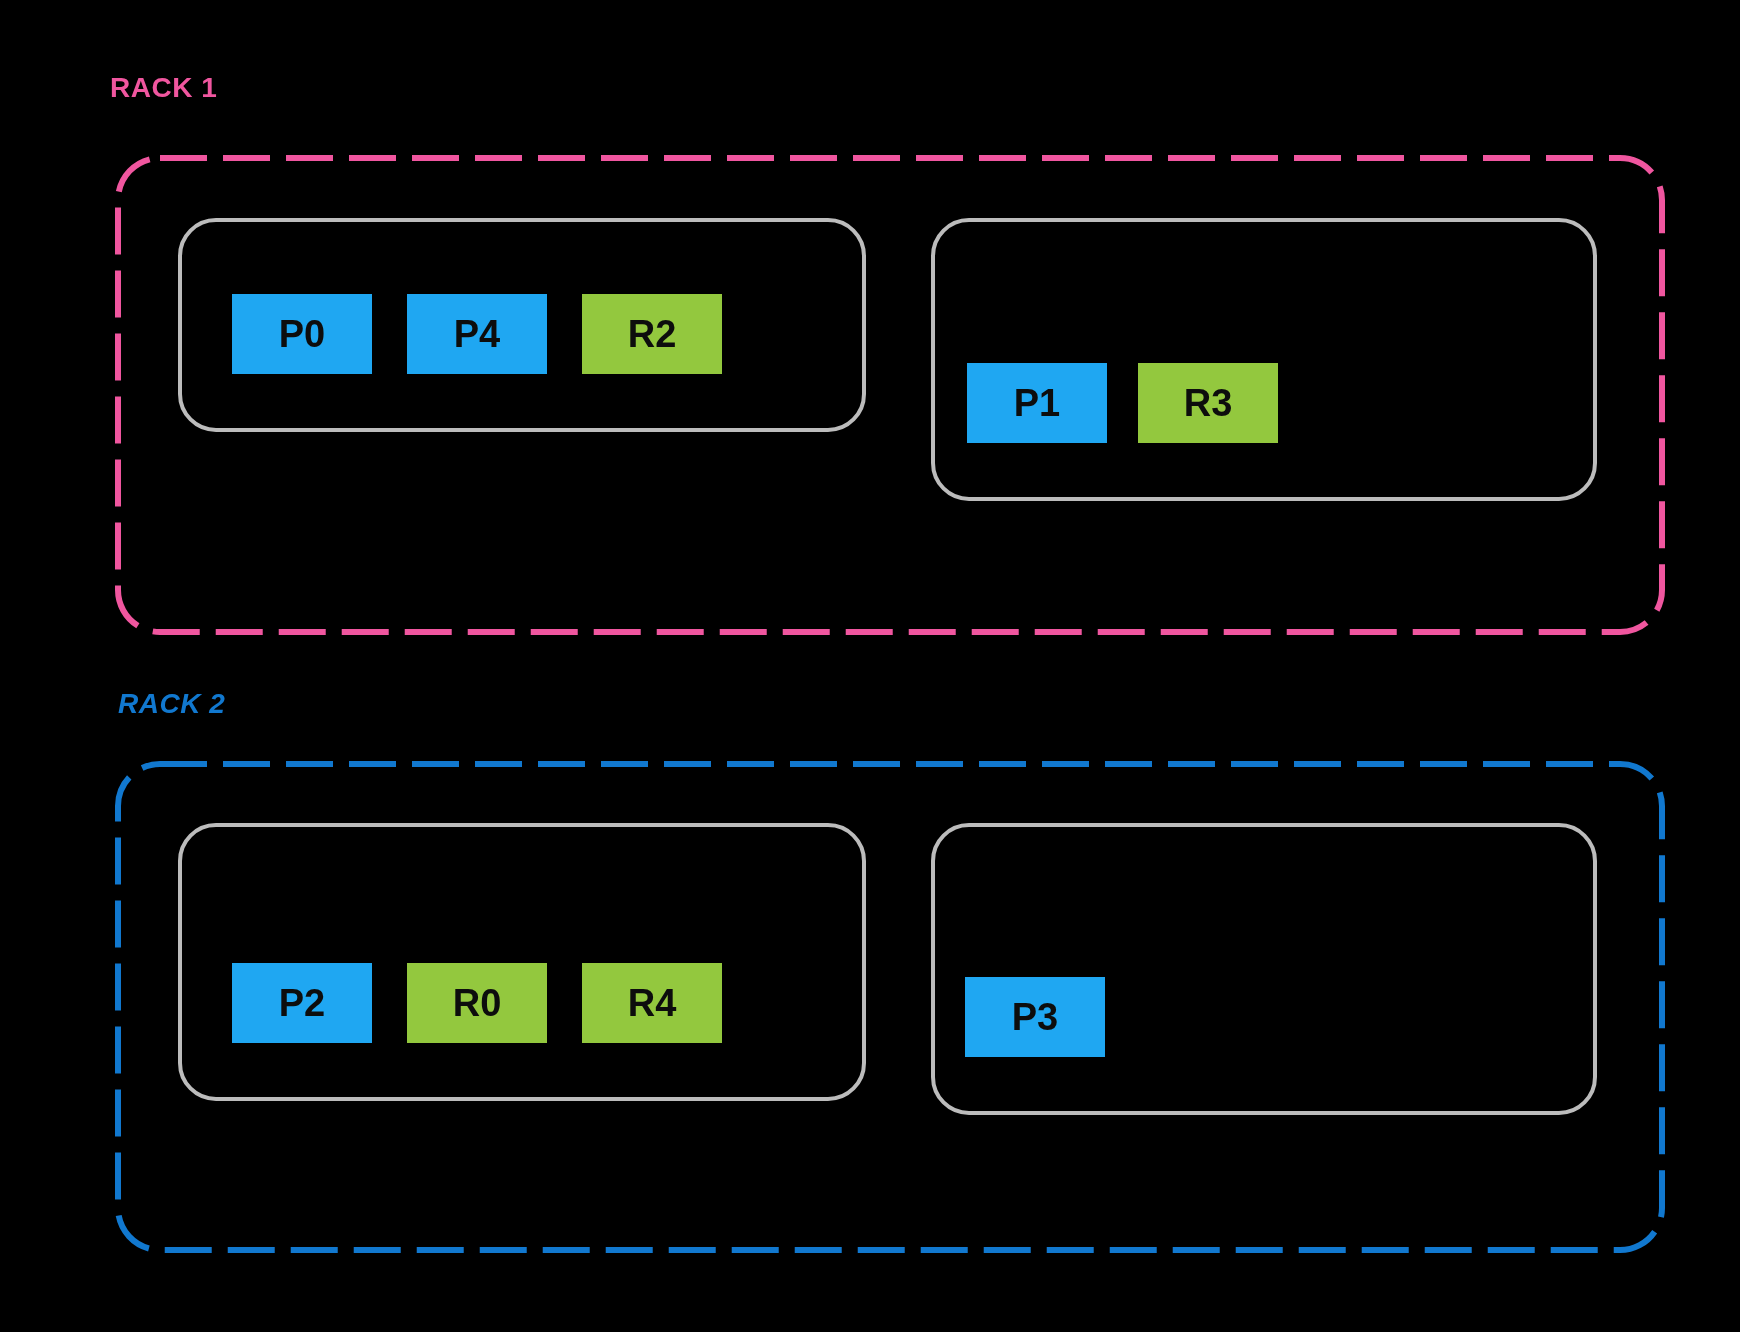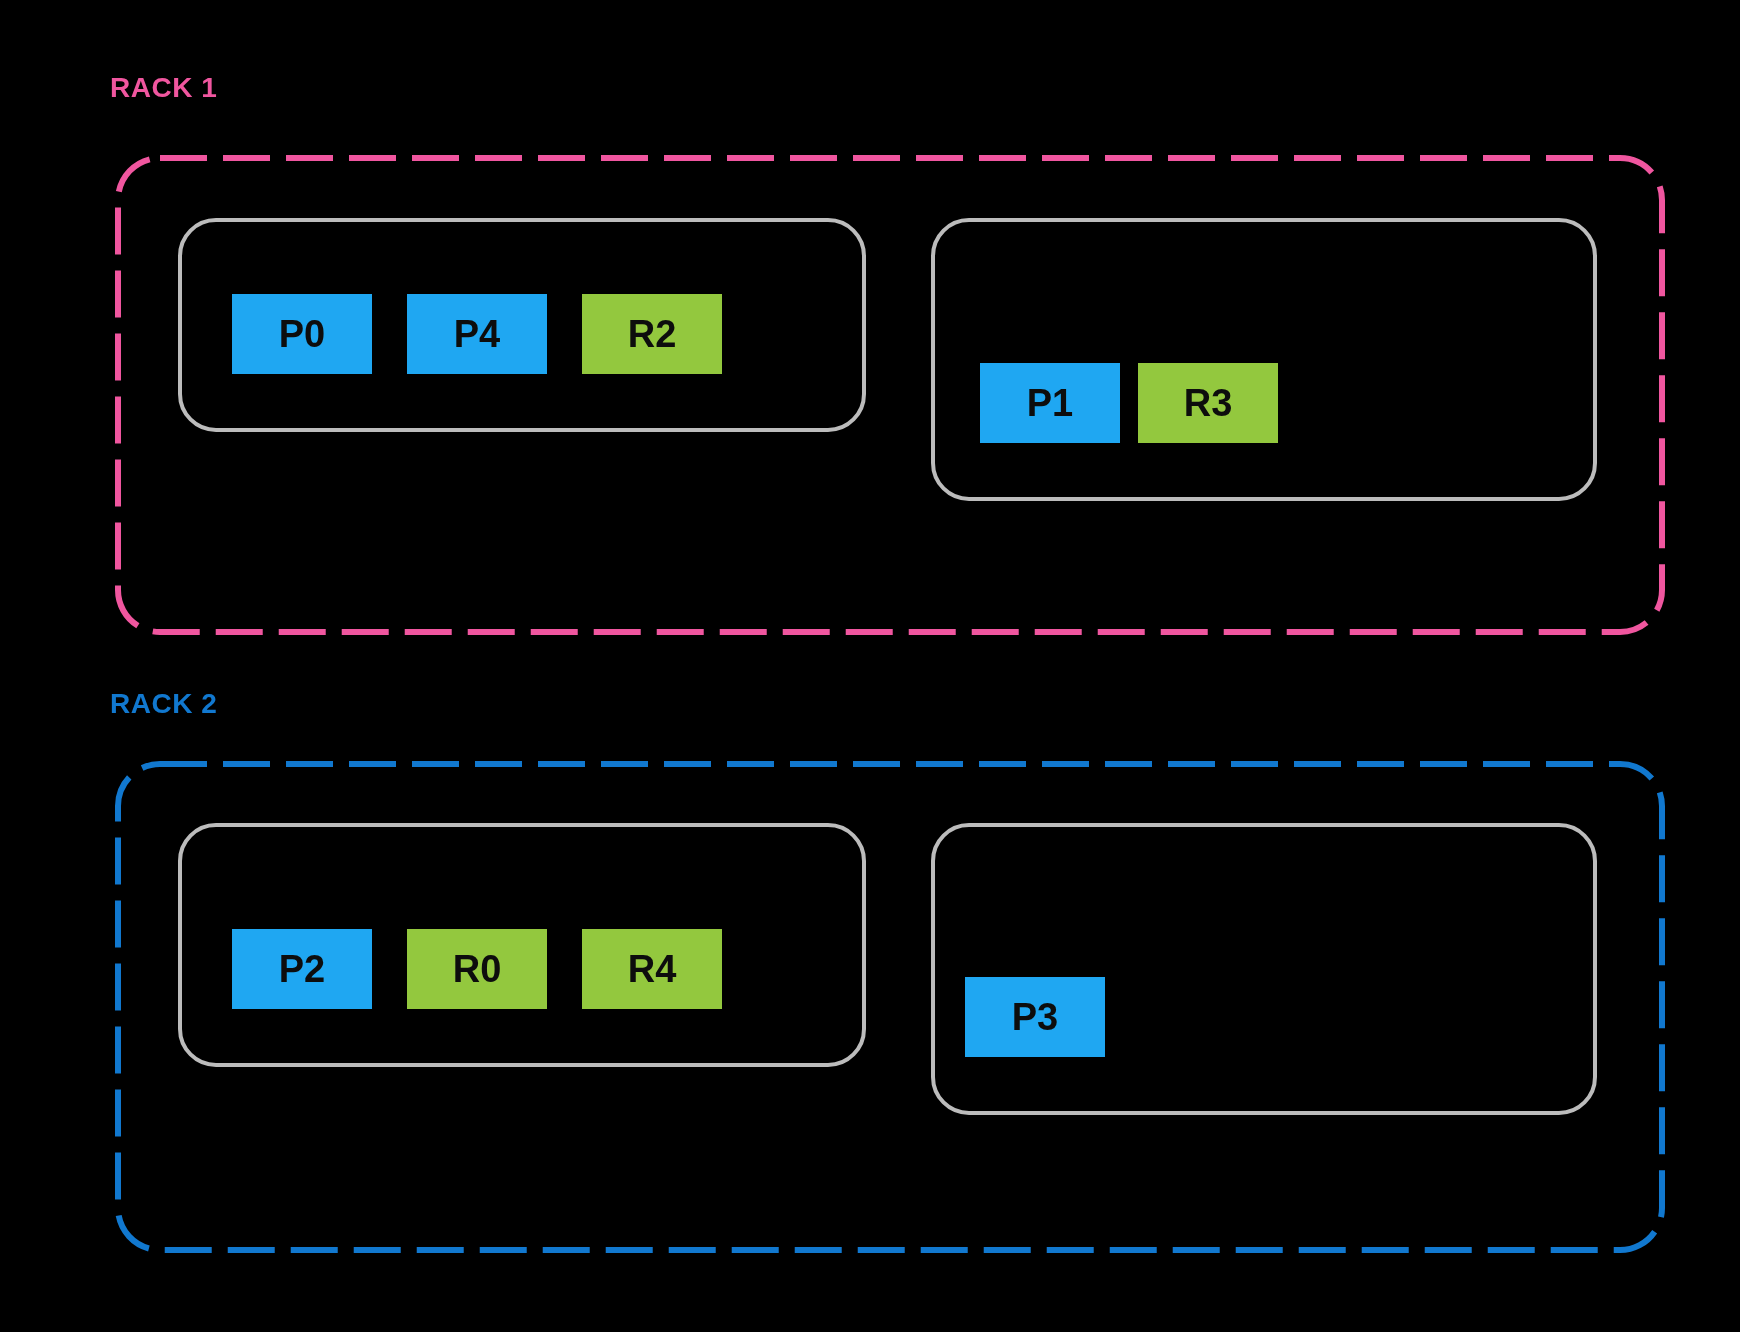--- a/index.html
+++ b/index.html
@@ -14,21 +14,21 @@
     background:var(--background,#000);
     overflow:hidden;
   }
   .rack-label {
     position:absolute;
     font-size:28px;
     font-weight:800;
     letter-spacing:.5px;
   }
   .rack-label.r1 { left:110px; top:72px;  color:var(--rack1-accent,#F0569F); }
-  .rack-label.r2 { left:110px; top:688px; color:var(--rack2-accent,#1178CF); }
+  .rack-label.r2 { left:118px; top:688px; color:var(--rack2-accent,#1178CF);font-style:italic; }
   .boundary { position:absolute; display:block; }
   .stroke-r1 { stroke:var(--rack1-accent,#F0569F); }
   .stroke-r2 { stroke:var(--rack2-accent,#1178CF); }
   .node {
     position:absolute;
     border:4px solid var(--node-border,#BCBCBC);
     border-radius:38px;
     background:transparent;
   }
   .chip {
@@ -54,31 +54,31 @@
     <rect class="stroke-r1" x="4" y="4" width="1544" height="474" rx="42" fill="none" stroke-width="6" stroke-dasharray="47 16"></rect>
   </svg>
 
   <div class="node" style="left:178px; top:218px; width:688px; height:214px;">
     <div class="chip blue" style="left:50px">P0</div>
     <div class="chip blue" style="left:225px">P4</div>
     <div class="chip green" style="left:400px">R2</div>
   </div>
 
   <div class="node" style="left:931px; top:218px; width:666px; height:283px;">
-    <div class="chip blue" style="left:45px">P1</div>
+    <div class="chip blue" style="left:32px">P1</div>
     <div class="chip green" style="left:203px">R3</div>
   </div>
 
   <div class="rack-label r2">RACK 2</div>
 
   <svg class="boundary" style="left:114px; top:760px;" width="1552" height="494" viewBox="0 0 1552 494">
     <rect class="stroke-r2" x="4" y="4" width="1544" height="486" rx="42" fill="none" stroke-width="6" stroke-dasharray="47 16"></rect>
   </svg>
 
-  <div class="node" style="left:178px; top:823px; width:688px; height:244px;">
+  <div class="node" style="left:178px; top:823px; width:688px; height:278px;">
     <div class="chip blue" style="left:50px">P2</div>
     <div class="chip green" style="left:225px">R0</div>
     <div class="chip green" style="left:400px">R4</div>
   </div>
 
   <div class="node" style="left:931px; top:823px; width:666px; height:292px;">
     <div class="chip blue" style="left:30px">P3</div>
   </div>
 
 </div>

